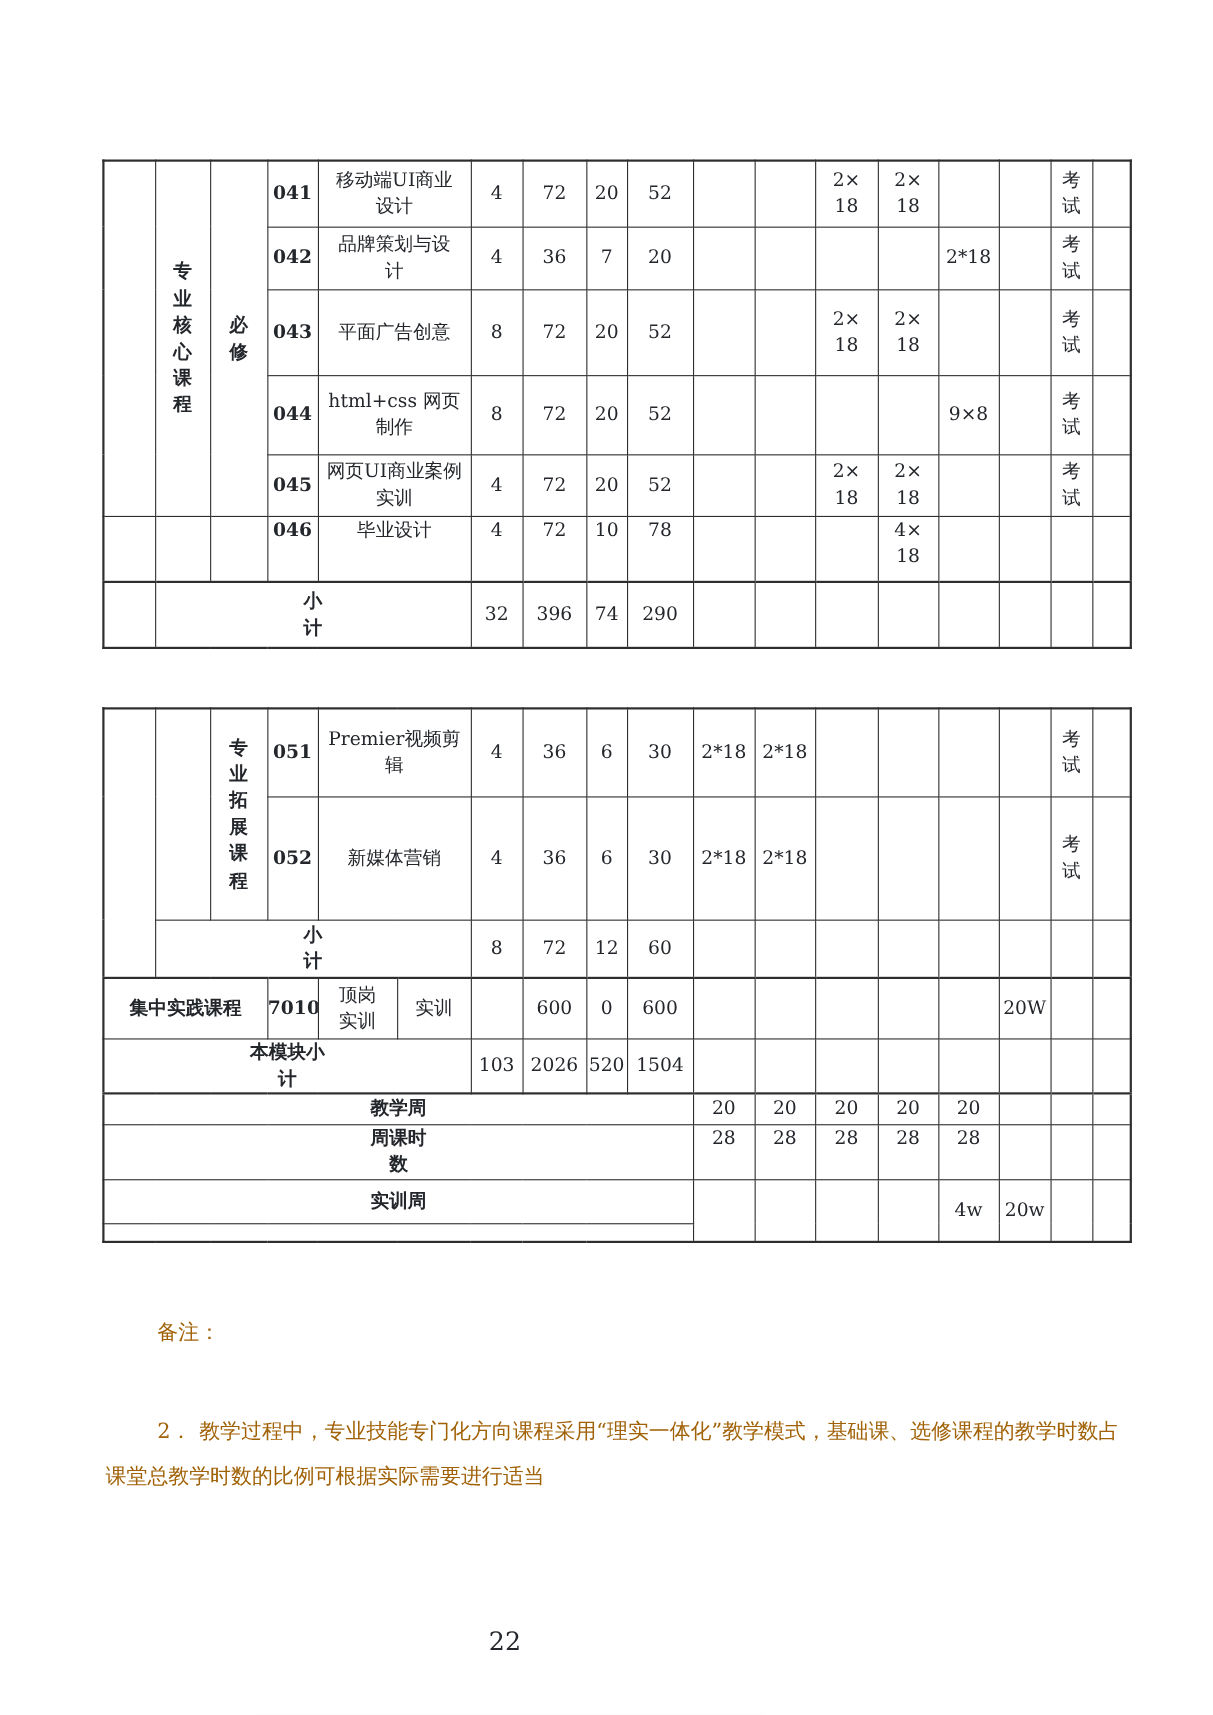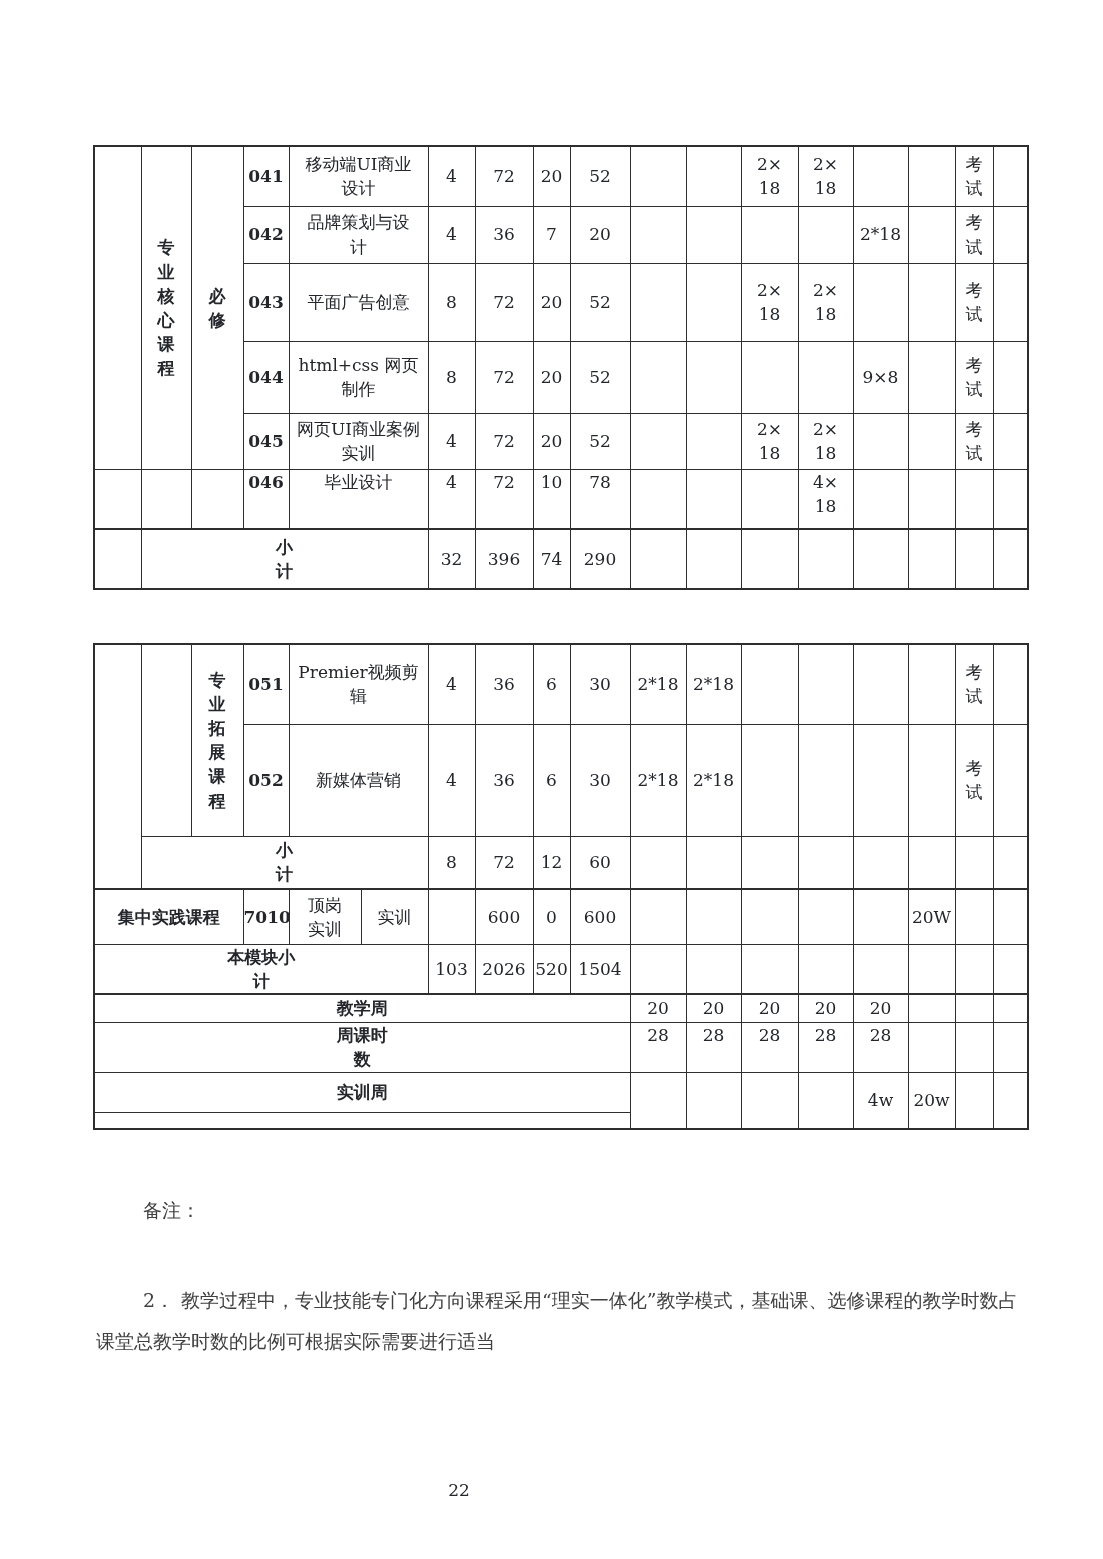--- a/index.html
+++ b/index.html
@@ -11,25 +11,25 @@
   #t1{left:93px;top:145px;width:934px;}
   #t2{left:93px;top:643px;width:934px;}
   .code{font-weight:bold;}
   .blabel{font-weight:bold;}
   .vlabel{font-weight:bold;line-height:1.8;font-size:17px;}
   .exam{line-height:1.7;font-size:16.5px;}
   .name{font-size:16px;margin-left:32px;}
   .name-left{font-size:16px;text-align:left;padding-left:2px;}
   .row-top td{vertical-align:top;}
   .thick td{border-top:2px solid #2e2e2e;}
-  .notes-line{position:absolute;font-size:19px;color:#404040;white-space:nowrap;
+  .notes-line{position:absolute;font-size:19px;color:#a16207;white-space:nowrap;
               font-family:"DejaVu Serif","Liberation Serif",serif;}
   .num-bold{font-weight:bold;margin-right:7px;}
   .num-reg{margin-right:7px;}
-  #pageno{position:absolute;left:0;width:918px;text-align:center;top:1480px;font-size:17px;}
+  #pageno{position:absolute;left:0;width:918px;text-align:center;top:1480px;font-size:23px;}
 </style>
 </head>
 <body>
 
 <div class="page">
 
   <table class="sched" id="t1">
     <colgroup>
       <col style="width:47px">
         <col style="width:50px">

